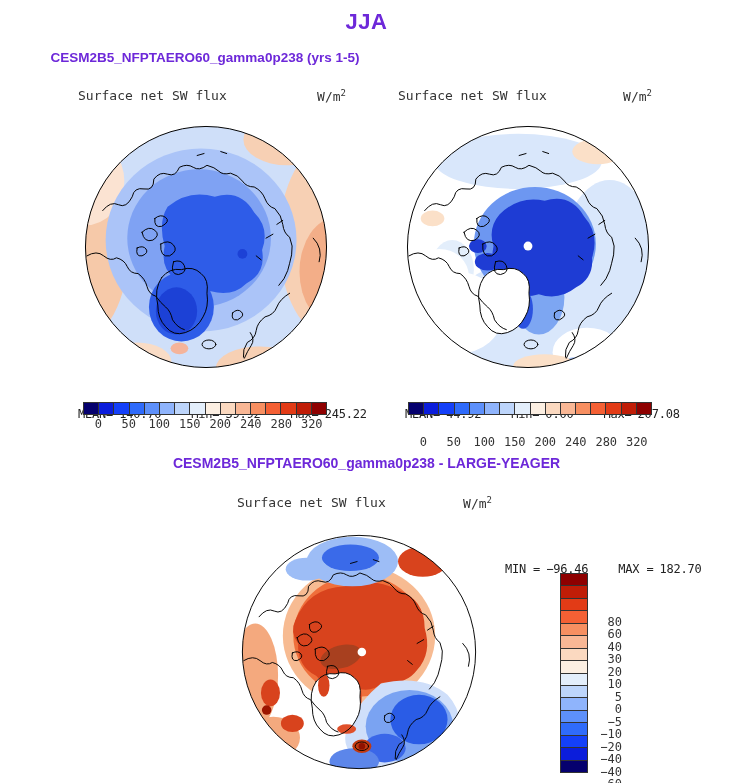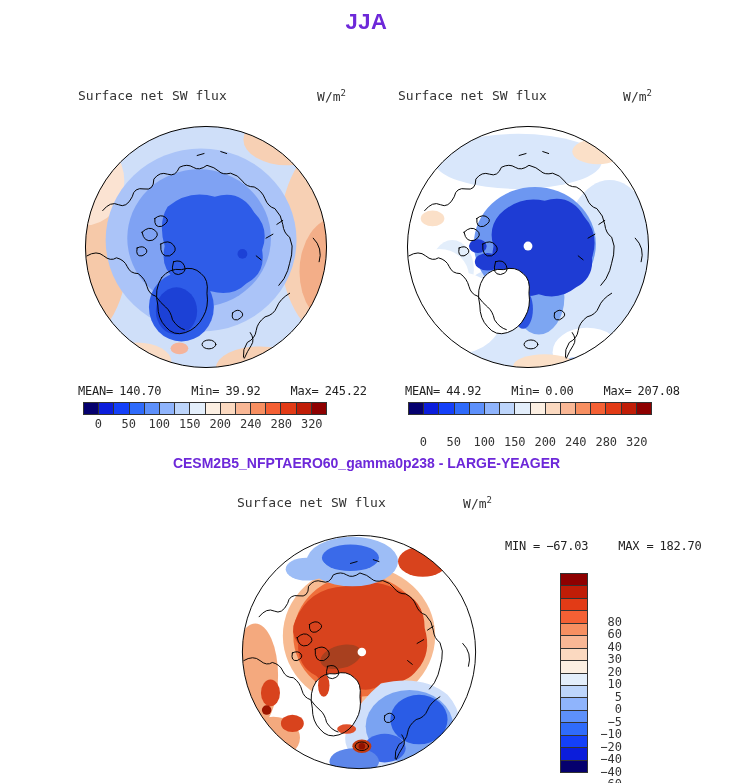--- a/index.html
+++ b/index.html
@@ -7,21 +7,21 @@
           font-family:"Liberation Sans",sans-serif;}
   .abs{position:absolute;}
   .bold{font-family:"Liberation Sans",sans-serif;font-weight:bold;color:#6d28d9;}
   .mono{font-family:"DejaVu Sans Mono",monospace;color:#222;}
   .center{text-align:center;}
   .season{left:0;top:9px;width:733px;font-size:22px;letter-spacing:.5px;}
   .ptitle{font-size:13.5px;top:50px;white-space:nowrap;}
   .fieldrow{display:flex;justify-content:space-between;align-items:flex-start;font-size:13px;color:#333;gap:16px;}
   .units sup{font-size:9px;}
   .stats{display:flex;align-items:baseline;font-size:12px;color:#222;white-space:nowrap;letter-spacing:-.2px;}
-  .stats .lbl{margin-right:6px;}
+  .stats .lbl{margin-right:6px;margin-top:23px;}
   .stats .val{margin-right:30px;}
   .stats .val:last-child{margin-right:0;}
   .cb-h{display:flex;border:1px solid #333;box-sizing:border-box;}
   .cb-h .cb-seg{flex:1;border-right:1px solid #333;}
   .cb-h .cb-seg:last-child{border-right:none;}
   .cb-v{display:flex;flex-direction:column;border:1px solid #333;box-sizing:border-box;}
   .cb-v .cb-seg{flex:1;border-bottom:1px solid #333;}
   .cb-v .cb-seg:last-child{border-bottom:none;}
   .tickrow{position:relative;font-size:12px;color:#333;}
   .tickrow .tick{position:absolute;top:2px;white-space:nowrap;font-family:"DejaVu Sans Mono",monospace;}
@@ -55,20 +55,21 @@
       <path d="M140,28 l6,2"></path>
       <path d="M176,134 l5,4"></path>
     </g>
   </defs>
 </svg>
 
 <div id="canvas">
 
   <div class="abs bold center season">JJA</div>
 
+  <div class="abs bold center ptitle" style="left:40px;width:330px;">CESM2B5_NFPTAERO60_gamma0p238 (yrs 1-5)</div>
 
   <div class="abs mono fieldrow" style="left:78px;top:88px;width:268px;">
     <span>Surface net SW flux</span>
     <span class="units"><span>W/m</span><sup>2</sup></span>
   </div>
   <div class="abs mono fieldrow" style="left:398px;top:88px;width:254px;">
     <span>Surface net SW flux</span>
     <span class="units"><span>W/m</span><sup>2</sup></span>
   </div>
 
@@ -248,21 +249,21 @@
       <circle cx="128" cy="224" r="3.5" fill="#8f1200"></circle>
       <ellipse cx="190" cy="246" rx="26" ry="10" fill="#e0502a"></ellipse>
       <use href="#coast"></use>
       <circle cx="128" cy="125" r="4.5" fill="#ffffff"></circle>
     </g>
     <circle cx="125" cy="125" r="122.5" fill="none" stroke="#000" stroke-width="1"></circle>
   </svg>
 
   <div class="abs mono stats" style="left:505px;top:539px;">
     <span class="lbl">MIN =</span>
-      <span class="val">−67.03</span>
+      <span class="val">−96.46</span>
     <span class="lbl">MAX =</span>
       <span class="val">182.70</span>
   </div>
 
   <div class="abs cb-v" style="left:560px;top:573px;width:28px;height:200px;">
       <div class="cb-seg" style="background: rgb(142, 0, 0);"></div>
       <div class="cb-seg" style="background: rgb(192, 29, 7);"></div>
       <div class="cb-seg" style="background: rgb(226, 59, 22);"></div>
       <div class="cb-seg" style="background: rgb(244, 96, 52);"></div>
       <div class="cb-seg" style="background: rgb(247, 143, 97);"></div>

